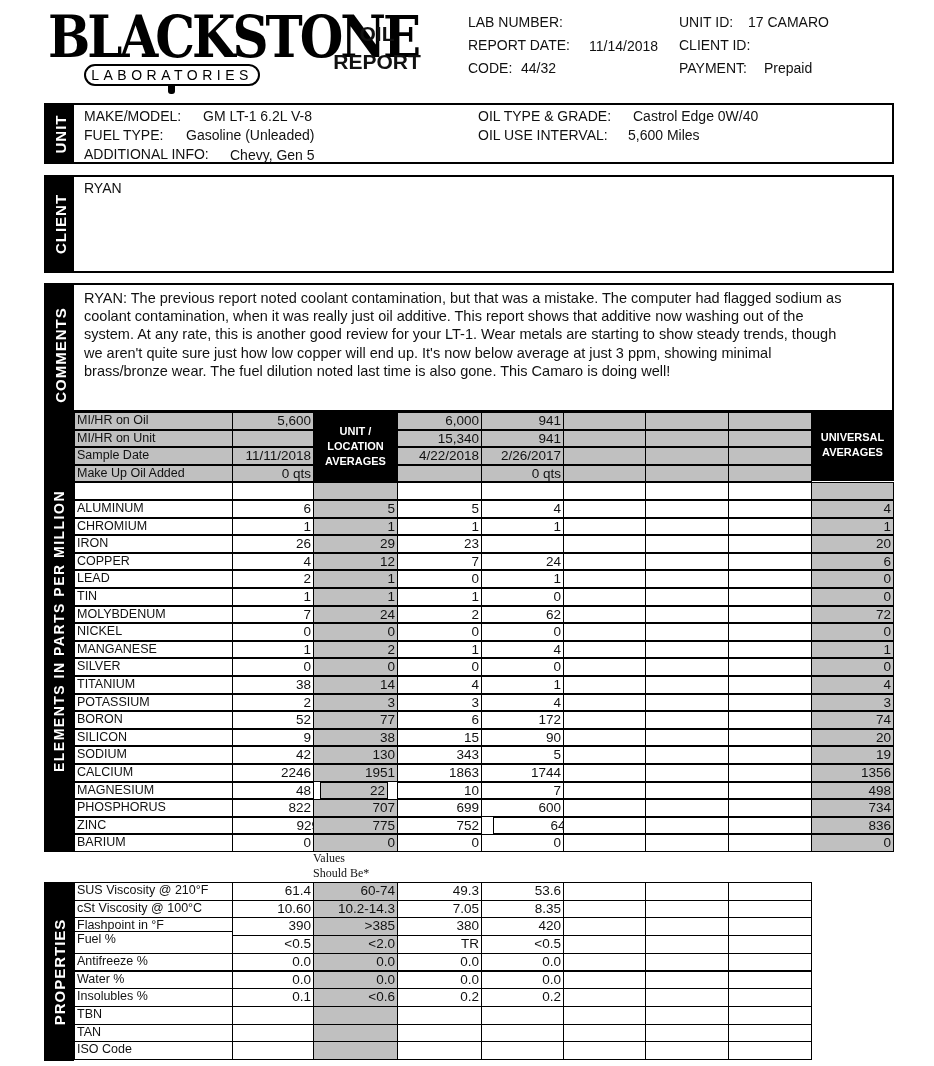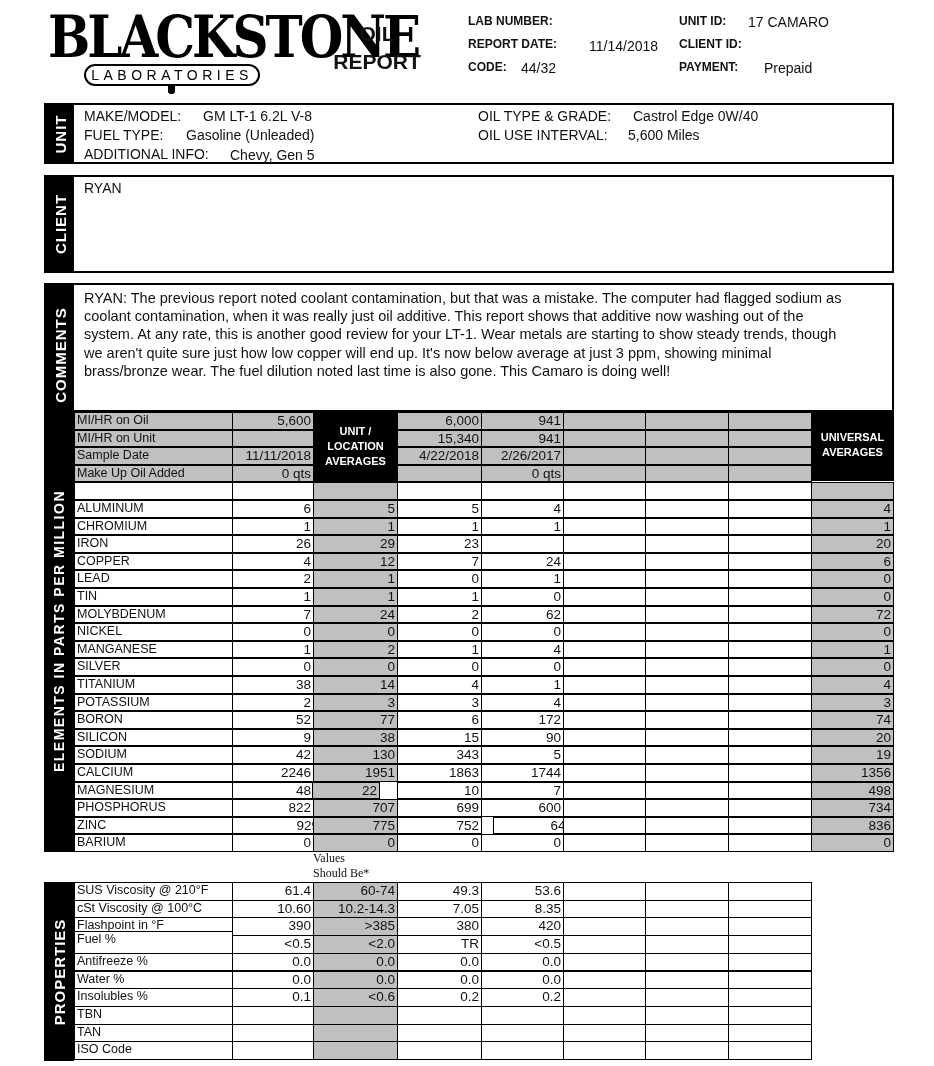--- a/index.html
+++ b/index.html
@@ -13,21 +13,21 @@
     font-family:"DejaVu Serif", serif; font-weight:bold; font-size:50px; letter-spacing:-3px;
     transform:scaleY(1.15); transform-origin:top; color:#000; line-height:58px; }
   .logo-sub { position:absolute; left:40px; top:60px; width:176px; height:22px;
     border:2.5px solid #000; border-radius:12px; box-sizing:border-box;
     font-size:14px; letter-spacing:4.5px; text-align:center; line-height:18px; color:#000; }
   .logo-drop { position:absolute; left:124px; top:80px; width:7px; height:10px; background:#000; border-radius:2px 2px 3px 3px; }
 
   .report-title { left:318px; top:20px; width:118px; text-align:center;
     font-weight:bold; font-size:21px; line-height:28px; }
 
-  .hdr-label { font-weight:bold; font-size:12px; }
+  .hdr-label { font-weight:normal; font-size:14px; }
   .hdr-val { font-size:14px; }
 
   
   .box { position:absolute; left:44px; width:850px; border:2px solid #000; box-sizing:border-box; background:#fff; }
   .side { position:absolute; left:0; top:0; bottom:0; width:28px; background:#000; }
   .side-text { position:absolute; left:50%; top:50%; transform:translate(-50%,-50%) rotate(-90deg);
     color:#fff; font-weight:bold; font-size:15px; white-space:nowrap; letter-spacing:1px; }
   .unit-line { position:absolute; font-size:14px; white-space:nowrap; }
   .comment-text { position:absolute; left:38px; top:4px; width:760px; font-size:14.5px; line-height:18.2px; }
 
@@ -285,21 +285,21 @@
     <div class="cell white num" style="left: 232px; top: 764px; width: 82px; height: 17.6px;">2246</div>
     <div class="cell gray num" style="left: 313px; top: 764px; width: 85px; height: 17.6px;">1951</div>
     <div class="cell white num" style="left: 397px; top: 764px; width: 85px; height: 17.6px;">1863</div>
     <div class="cell white num" style="left: 481px; top: 764px; width: 83px; height: 17.6px; padding-left: 32px;">1744</div>
     <div class="cell white" style="left: 563px; top: 764px; width: 83px; height: 17.6px;"></div>
     <div class="cell white" style="left: 645px; top: 764px; width: 84px; height: 17.6px;"></div>
     <div class="cell white" style="left: 728px; top: 764px; width: 84px; height: 17.6px;"></div>
     <div class="cell gray num" style="left: 811px; top: 764px; width: 83px; height: 17.6px;">1356</div>
     <div class="cell white" style="left: 74px; top: 781.6px; width: 159px; height: 17.6px;">MAGNESIUM</div>
     <div class="cell white num" style="left: 232px; top: 781.6px; width: 82px; height: 17.6px;">48</div>
-    <div class="cell gray num" style="left: 312px; top: 781.6px; width: 68px; height: 17.6px;">22</div>
+    <div class="cell gray num" style="left: 320px; top: 781.6px; width: 68px; height: 17.6px;">22</div>
     <div class="cell white num" style="left: 397px; top: 781.6px; width: 85px; height: 17.6px;">10</div>
     <div class="cell white num" style="left: 481px; top: 781.6px; width: 83px; height: 17.6px;">7</div>
     <div class="cell white" style="left: 563px; top: 781.6px; width: 83px; height: 17.6px;"></div>
     <div class="cell white" style="left: 645px; top: 781.6px; width: 84px; height: 17.6px;"></div>
     <div class="cell white" style="left: 728px; top: 781.6px; width: 84px; height: 17.6px;"></div>
     <div class="cell gray num" style="left: 811px; top: 781.6px; width: 83px; height: 17.6px;">498</div>
     <div class="cell white" style="left: 74px; top: 799.2px; width: 159px; height: 17.6px;">PHOSPHORUS</div>
     <div class="cell white num" style="left: 232px; top: 799.2px; width: 82px; height: 17.6px;">822</div>
     <div class="cell gray num" style="left: 313px; top: 799.2px; width: 85px; height: 17.6px;">707</div>
     <div class="cell white num" style="left: 397px; top: 799.2px; width: 85px; height: 17.6px;">699</div>

